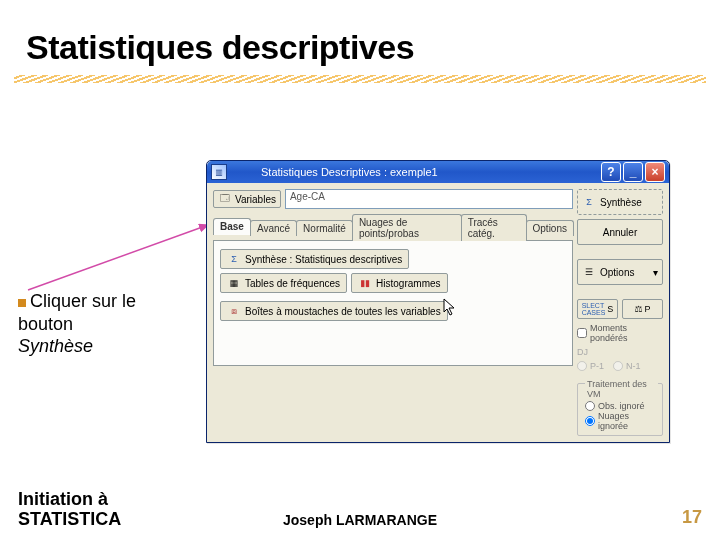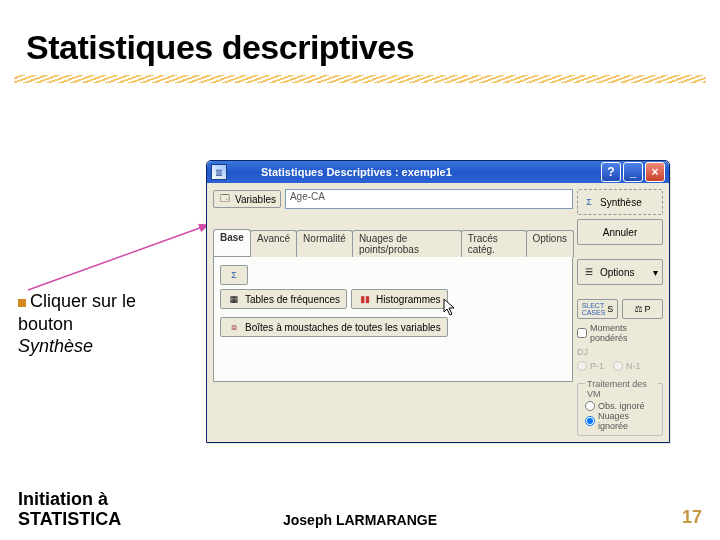--- a/index.html
+++ b/index.html
@@ -118,21 +118,21 @@
     border: 1px solid #1a3e8b;
     margin-right: 4px;
     font-size: 8px;
     display: flex;
     align-items: center;
     justify-content: center;
     color: #1a3e8b;
   }
   .titlebar-text {
     flex: 1;
-    font-weight: bold;
+    font-weight: normal;
     font-size: 11px;
     padding-left: 30px;
   }
   .titlebar-btn {
     width: 18px;
     height: 18px;
     border: 1px solid #fff;
     border-radius: 3px;
     margin-left: 2px;
     display: flex;
@@ -183,22 +183,23 @@
     background: #fff;
     border: 1px solid #7f9db9;
     height: 16px;
     font-size: 10px;
     padding: 1px 4px;
     color: #555;
   }
   .tabbar {
     display: flex;
     border-bottom: 1px solid #919b9c;
-    margin-top: 20px;
-    font-size: 10px;
+    margin-top: 4px;
+    font-size: 10px;
+    align-items: center;
   }
   .tab {
     padding: 2px 6px;
     border: 1px solid #919b9c;
     border-bottom: none;
     background: #ece9d8;
     margin-right: -1px;
     border-radius: 3px 3px 0 0;
     color: #333;
     position: relative;
@@ -352,20 +353,21 @@
         <div class="tab">Avancé</div>
         <div class="tab">Normalité</div>
         <div class="tab">Nuages de points/probas</div>
         <div class="tab">Tracés catég.</div>
         <div class="tab">Options</div>
       </div>
       <div class="tab-panel">
         <div>
           <div class="panel-btn">
             <span class="icon-box" style="color:#2a5db0;">Σ</span>
+            <span>Synthèse : Statistiques descriptives</span>
           </div>
         </div>
         <div class="panel-row">
           <div class="panel-btn">
             <span class="icon-box">▦</span>
             <span>Tables de fréquences</span>
           </div>
           <div class="panel-btn">
             <span class="icon-box" style="color:#c33;">▮▮</span>
             <span>Histogrammes</span>

